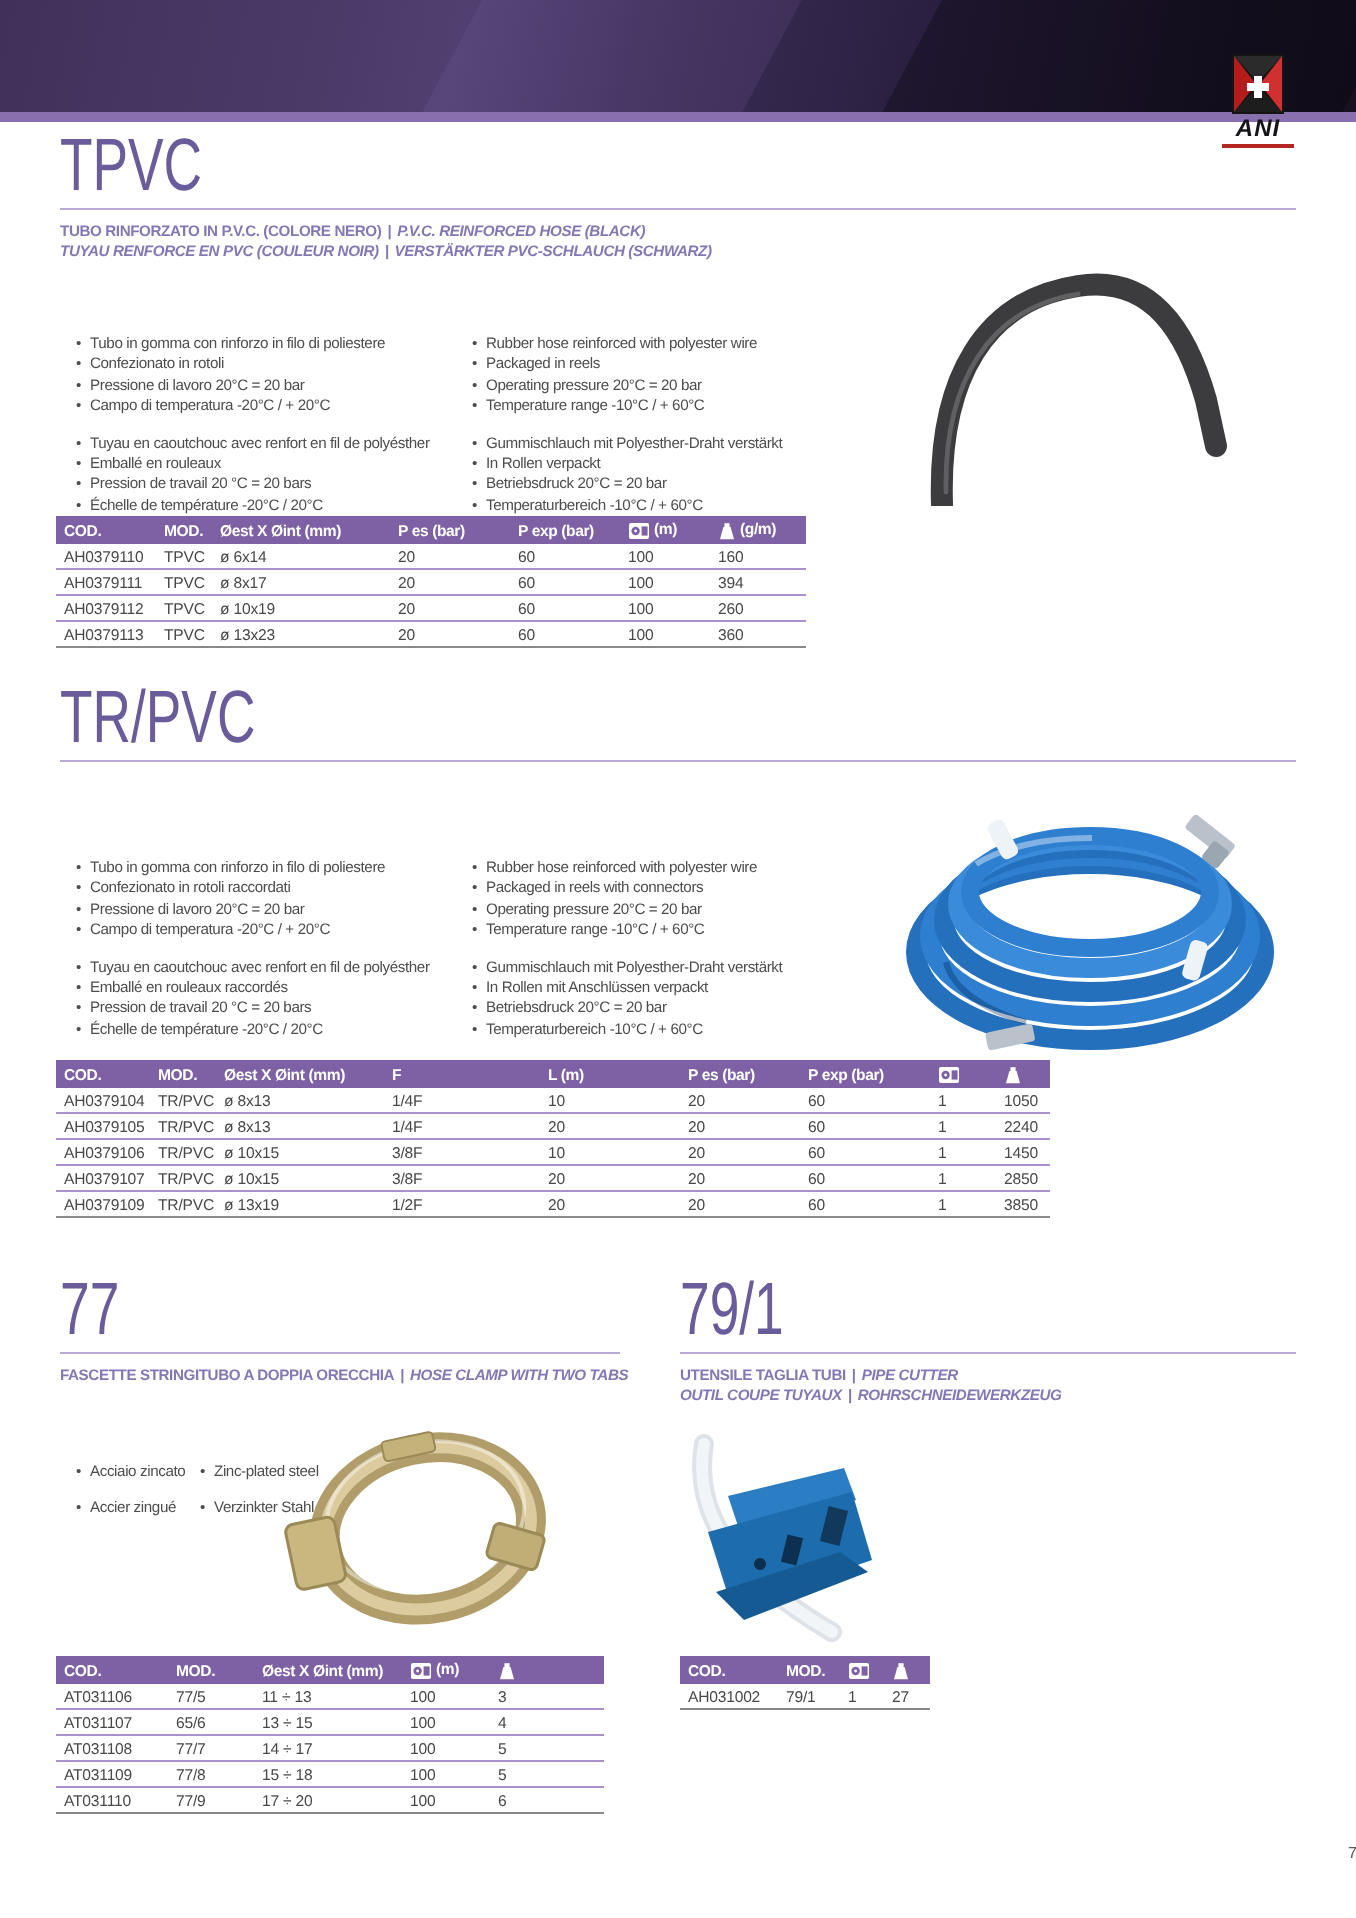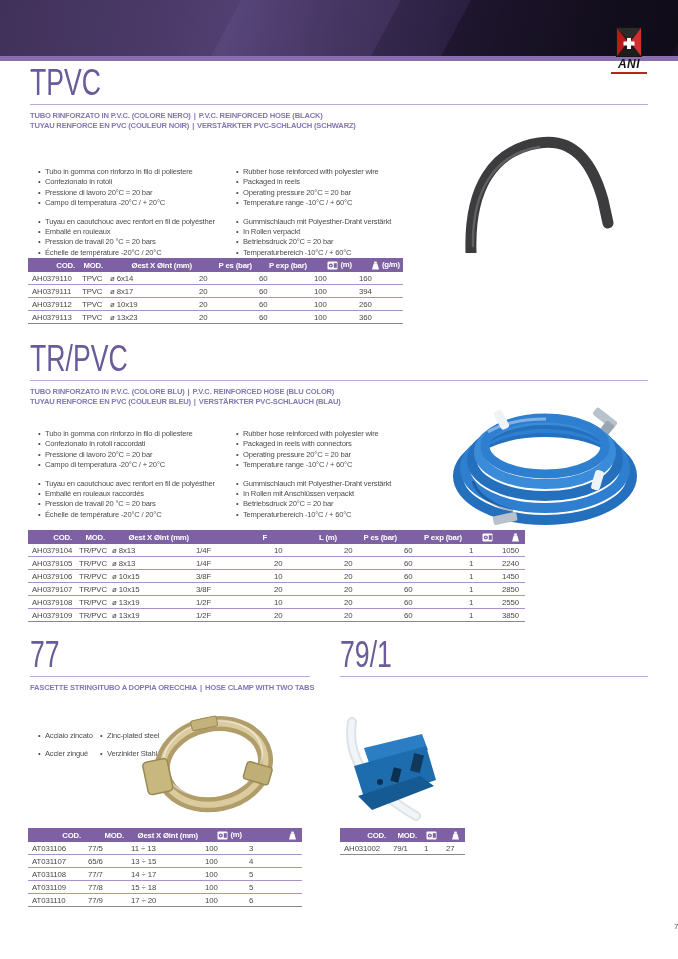--- a/index.html
+++ b/index.html
@@ -9,31 +9,31 @@
   .band .poly1{position:absolute;left:225px;top:-12px;width:160px;height:84px;background:rgba(132,106,182,.15);transform:skewX(-28deg)}
   .band .poly2{position:absolute;left:455px;top:-12px;width:230px;height:84px;background:rgba(0,0,0,.28);transform:skewX(-28deg)}
   .strip{left:0;top:56px;width:678px;height:5px;background:#8a6fae}
   .logo{top:27px;left:606px;width:46px;text-align:center}
   .logo .emblem{margin:0 auto;width:26px;height:30px}
   .logo .brand{font-weight:bold;font-style:italic;font-size:12px;color:#15151a;letter-spacing:.5px;line-height:12px;margin-top:1px}
   .logo .tag{width:36px;height:2px;background:#b5261f;margin:2px auto 0}
   .sec-title{margin:0;font-size:37px;line-height:38px;font-weight:400;color:#6a5b9a;transform:scaleX(.72);transform-origin:left top;white-space:nowrap}
   .rule{height:1px;background:#b9a9d6}
   .subtitle{font-size:7.6px;font-weight:bold;color:#8577b3;letter-spacing:-.2px;line-height:9.5px;white-space:nowrap}
-  .subtitle .ital{}
+  .subtitle .ital{font-style:italic}
   .pipe{margin:0 3px}
   .bullets{display:flex}
   .bcol{flex:0 0 auto}
   .blist{margin:8px;padding:0;list-style:none;font-size:7.6px;line-height:10.4px;color:#4d4d4f;letter-spacing:-.2px}
   .blist li{position:relative;padding-left:7px;white-space:nowrap}
   .blist li::before{content:"•";position:absolute;left:0;top:0}
   .blist.italic{}
   .bgap{margin-top:3px}
   .ptable{border-collapse:collapse;table-layout:fixed}
-  .ptable th{background:#7d61a4;color:#fff;font-size:7.8px;font-weight:bold;text-align:right;padding:2px 3px 2px 4px;letter-spacing:-.2px;white-space:nowrap;height:9px}
+  .ptable th{background:#7d61a4;color:#fff;font-size:7.8px;font-weight:bold;text-align:left;padding:2px 3px 2px 4px;letter-spacing:-.2px;white-space:nowrap;height:9px}
   .ptable td{font-size:7.8px;color:#48484a;padding:1.5px 3px 1.5px 4px;border-bottom:1px solid #a892c9;white-space:nowrap;letter-spacing:-.1px}
   .ptable tbody tr:last-child td{border-bottom:1px solid #89898c}
   .hicon{display:inline-block;vertical-align:-1px;margin-right:2px}
   .hicon svg{display:inline-block;vertical-align:middle}
   .pagenum{font-size:8px;color:#58585a}
   .figure svg{display:block}
 </style>
 </head>
 <body>
 
@@ -174,24 +174,20 @@
             <td>100</td>
             <td>360</td>
           </tr>
         </tbody>
       </table>
   </div>
 
   <h2 class="abs sec-title" style="left:30px;top:340px">TR/PVC</h2>
   <div class="abs rule" style="left:30px;top:380px;width:618px"></div>
 
-  <div class="abs subtitle" style="left:30px;top:387px">
-    <div><span>TUBO RINFORZATO IN P.V.C. (COLORE BLU)</span><span class="pipe">|</span><span class="ital">P.V.C. REINFORCED HOSE (BLU COLOR)</span></div>
-    <div class="ital"><span>TUYAU RENFORCE EN PVC (COULEUR BLEU)</span><span class="pipe">|</span><span>VERSTÄRKTER PVC-SCHLAUCH (BLAU)</span></div>
-  </div>
 
   <div class="abs bullets" style="left:30px;top:421px;width:410px">
     <div class="bcol" style="width:198px">
       <ul class="blist">
           <li>Tubo in gomma con rinforzo in filo di poliestere</li>
           <li>Confezionato in rotoli raccordati</li>
           <li>Pressione di lavoro 20°C = 20 bar</li>
           <li>Campo di temperatura -20°C / + 20°C</li>
         </ul>
       <ul class="blist italic bgap">
@@ -309,31 +305,20 @@
             <td>TR/PVC</td>
             <td>ø 10x15</td>
             <td>3/8F</td>
             <td>20</td>
             <td>20</td>
             <td>60</td>
             <td>1</td>
             <td>2850</td>
           </tr>
           <tr>
-            <td>AH0379108</td>
-            <td>TR/PVC</td>
-            <td>ø 13x19</td>
-            <td>1/2F</td>
-            <td>10</td>
-            <td>20</td>
-            <td>60</td>
-            <td>1</td>
-            <td>2550</td>
-          </tr>
-          <tr>
             <td>AH0379109</td>
             <td>TR/PVC</td>
             <td>ø 13x19</td>
             <td>1/2F</td>
             <td>20</td>
             <td>20</td>
             <td>60</td>
             <td>1</td>
             <td>3850</td>
           </tr>
@@ -442,20 +427,24 @@
             <td>100</td>
             <td>6</td>
           </tr>
         </tbody>
       </table>
   </div>
 
   <h2 class="abs sec-title" style="left:340px;top:636px">79/1</h2>
   <div class="abs rule" style="left:340px;top:676px;width:308px"></div>
 
+  <div class="abs subtitle" style="left:340px;top:683px">
+    <div><span>UTENSILE TAGLIA TUBI</span><span class="pipe">|</span><span class="ital">PIPE CUTTER</span></div>
+    <div class="ital"><span>OUTIL COUPE TUYAUX</span><span class="pipe">|</span><span>ROHRSCHNEIDEWERKZEUG</span></div>
+  </div>
 
   <div class="abs figure" style="left:336px;top:716px">
     <svg width="112" height="108" viewBox="0 0 112 108">
       <path d="M16,6 C10,42 32,72 80,100" fill="none" stroke="#dde3e8" stroke-width="10" stroke-linecap="round"></path>
       <path d="M16,6 C10,42 32,72 80,100" fill="none" stroke="#f2f5f7" stroke-width="6" stroke-linecap="round"></path>
       <polygon points="28,32 86,18 92,34 34,50" fill="#2b7ec4"></polygon>
       <polygon points="18,50 90,30 100,64 30,88" fill="#1d6cae"></polygon>
       <polygon points="22,80 84,60 98,70 36,94" fill="#155a92"></polygon>
       <rect x="76" y="38" width="10" height="18" fill="#10395c" transform="rotate(14 81 47)"></rect>
       <rect x="56" y="52" width="8" height="14" fill="#0d3051" transform="rotate(14 60 59)"></rect>

